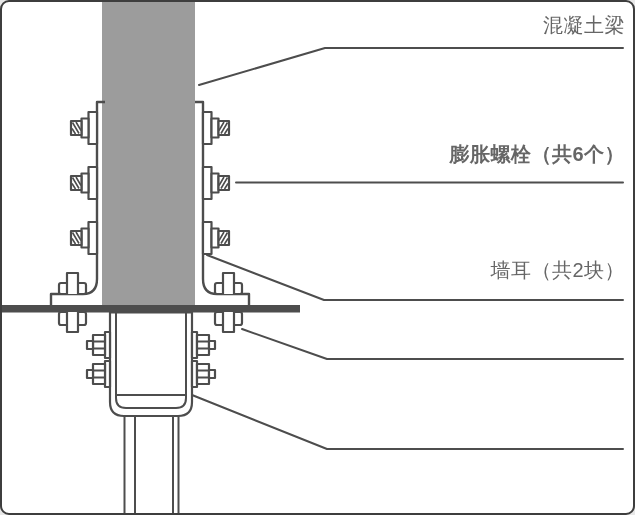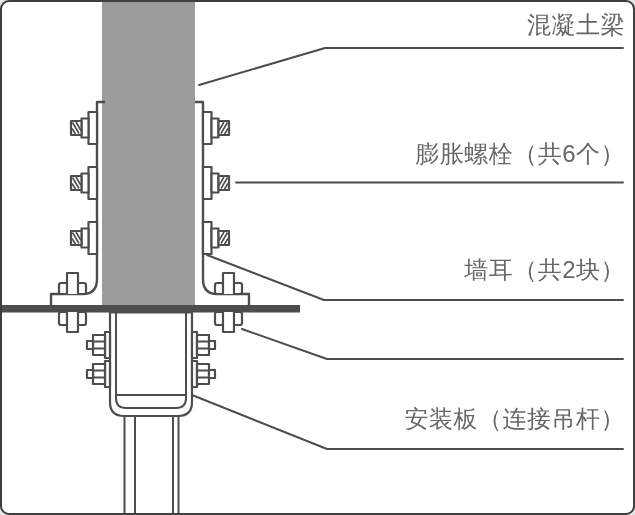--- a/index.html
+++ b/index.html
@@ -29,21 +29,21 @@
   .outline-thin{ fill: none; stroke: var(--line, #4d4d4d); stroke-width: 2; stroke-linejoin: round; }
   .white-part  { fill: var(--background, #ffffff); stroke: var(--line, #4d4d4d); stroke-width: 2.2; stroke-linejoin: round; }
   .dark-fill   { fill: var(--line, #4d4d4d); stroke: none; }
   .hatch       { fill: none; stroke: var(--line, #4d4d4d); stroke-width: 1.6; }
   .leader      { fill: none; stroke: var(--line, #4d4d4d); stroke-width: 2; stroke-linejoin: round; stroke-linecap: round; }
 
   .callout {
     position: absolute;
     right: 8px;
     color: var(--text, #666666);
-    font-size: 24px;
+    font-size: 20px;
     line-height: 28px;
     white-space: nowrap;
     text-align: right;
     letter-spacing: 0.5px;
   }
 </style>
 </head>
 <body>
 
 <div id="stage">
@@ -126,20 +126,19 @@
 
     <polyline class="leader" points="197,83 323,46 621,46"></polyline>
     <polyline class="leader" points="234,180.5 621,180.5"></polyline>
     <polyline class="leader" points="205,253 322,298 621,298"></polyline>
     <polyline class="leader" points="240,327 325,357 621,357"></polyline>
     <polyline class="leader" points="190,393 325,447 621,447"></polyline>
   </svg>
 
   <div class="callout" style="top:9px;">混凝土梁</div>
 
-  <div class="callout" style="top:138px;">膨胀螺栓（共6个）</div>
+  <div class="callout" style="top:138px;font-weight:bold;">膨胀螺栓（共6个）</div>
 
   <div class="callout" style="top:254px;margin-left:44px;">墙耳（共2块）</div>
 
 
-  <div class="callout" style="top:403px;">安装板（连接吊杆）</div>
 
 </div>
 
 </body></html>

